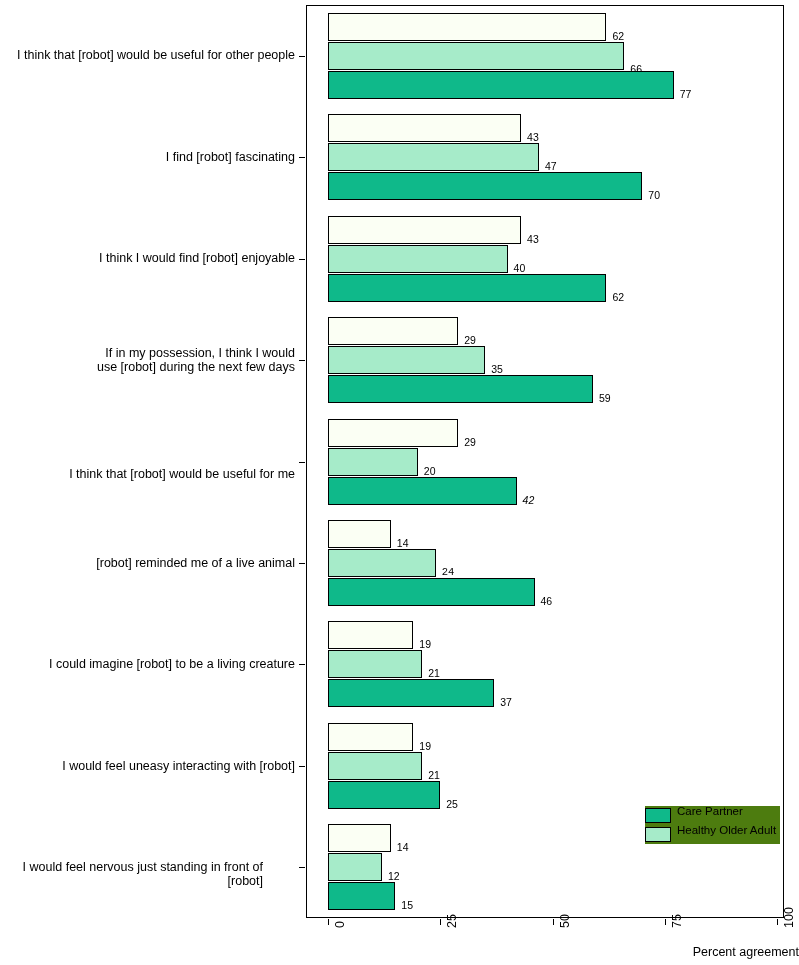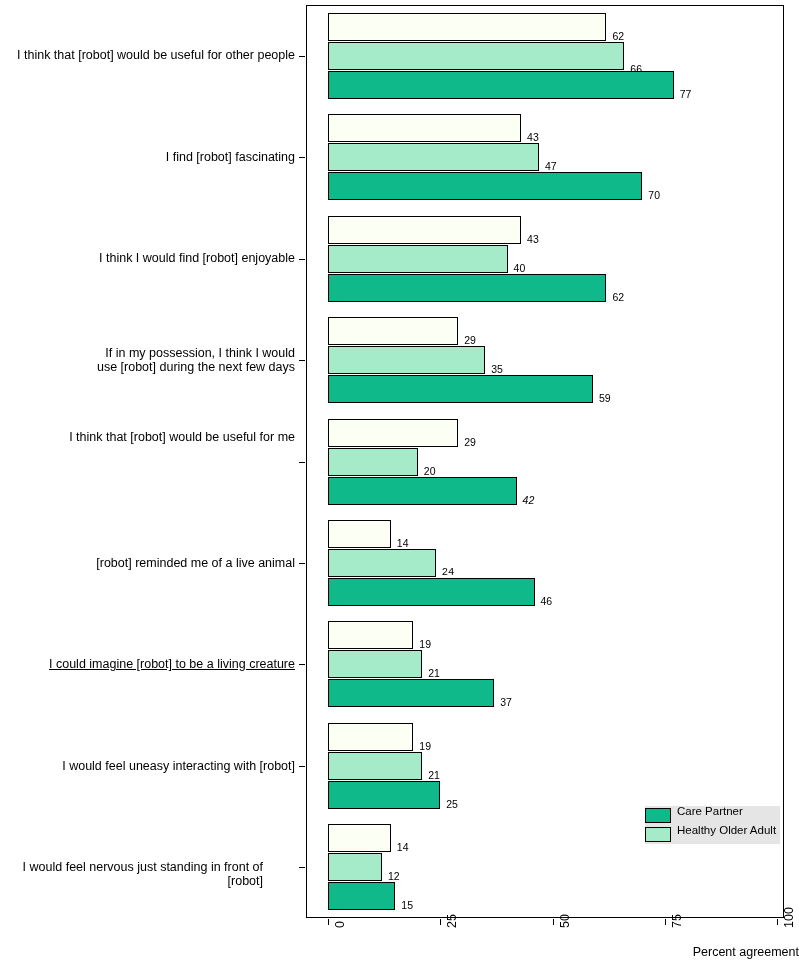--- a/index.html
+++ b/index.html
@@ -10,21 +10,21 @@
   .panel{position:absolute;border:1px solid #000;background:#fff;box-sizing:border-box;}
 
   .catlabel{position:absolute;text-align:right;font-size:12.5px;color:#000;line-height:1.15;}
   .tickmark{position:absolute;background:#000;}
   .axlabel{position:absolute;font-size:12.5px;color:#000;}
   .xtick{position:absolute;font-size:12.5px;color:#000;transform-origin:left top;}
 
   .bar{position:absolute;border:1px solid #000;box-sizing:border-box;}
   .barval{position:absolute;font-size:10.5px;color:#000;line-height:1;}
 
-  .legend{position:absolute;background:#e5e5e5;text-align:center;}
+  .legend{position:absolute;background:#4d7c0f;text-align:center;}
   .legend-row{position:relative;height:19px;}
   .legend-key{position:absolute;left:0;top:2px;width:26px;height:15px;border:1px solid #000;box-sizing:border-box;}
   .legend-txt{position:absolute;left:32px;top:0;font-size:11.5px;line-height:1.02;color:#000;white-space:pre-line;}
 </style>
 </head>
 <body>
 
 <div id="root">
 
   <div class="panel" id="panel" style="left: 306px; top: 5px; width: 478px; height: 913px;"></div>
@@ -40,29 +40,29 @@
       <div class="tickmark" style="left: 299px; top: 157px; width: 6px; height: 1px;"></div>
       <div class="catlabel" style="width: 295px; left: 0px; top: 251.361px;">
         <div>I think I would find [robot] enjoyable</div>
       </div>
       <div class="tickmark" style="left: 299px; top: 259px; width: 6px; height: 1px;"></div>
       <div class="catlabel" style="width: 295px; left: 0px; top: 345.556px;">
         <div>If in my possession, I think I would</div>
         <div>use [robot] during the next few days</div>
       </div>
       <div class="tickmark" style="left: 299px; top: 360px; width: 6px; height: 1px;"></div>
-      <div class="catlabel" style="width: 295px; left: 0px; top: 430px;">
+      <div class="catlabel" style="width: 295px; left: 0px; top: 467px;">
         <div>I think that [robot] would be useful for me</div>
       </div>
       <div class="tickmark" style="left: 299px; top: 462px; width: 6px; height: 1px;"></div>
       <div class="catlabel" style="width: 295px; left: 0px; top: 555.694px;">
         <div>[robot] reminded me of a live animal</div>
       </div>
       <div class="tickmark" style="left: 299px; top: 563px; width: 6px; height: 1px;"></div>
-      <div class="catlabel" style="width: 295px; left: 0px; top: 657.139px; text-decoration: underline;">
+      <div class="catlabel" style="width: 295px; left: 0px; top: 657.139px;">
         <div>I could imagine [robot] to be a living creature</div>
       </div>
       <div class="tickmark" style="left: 299px; top: 664px; width: 6px; height: 1px;"></div>
       <div class="catlabel" style="width: 295px; left: 0px; top: 758.583px;">
         <div>I would feel uneasy interacting with [robot]</div>
       </div>
       <div class="tickmark" style="left: 299px; top: 766px; width: 6px; height: 1px;"></div>
       <div class="catlabel" style="width: 263px; left: 0px; top: 860.028px;">
         <div>I would feel nervous just standing in front of [robot]</div>
       </div>

